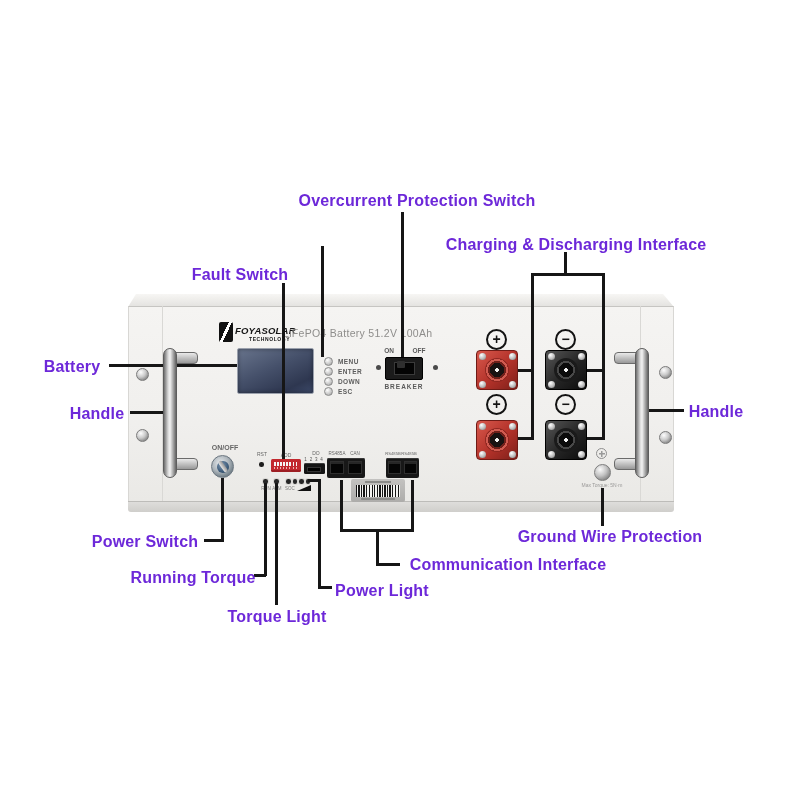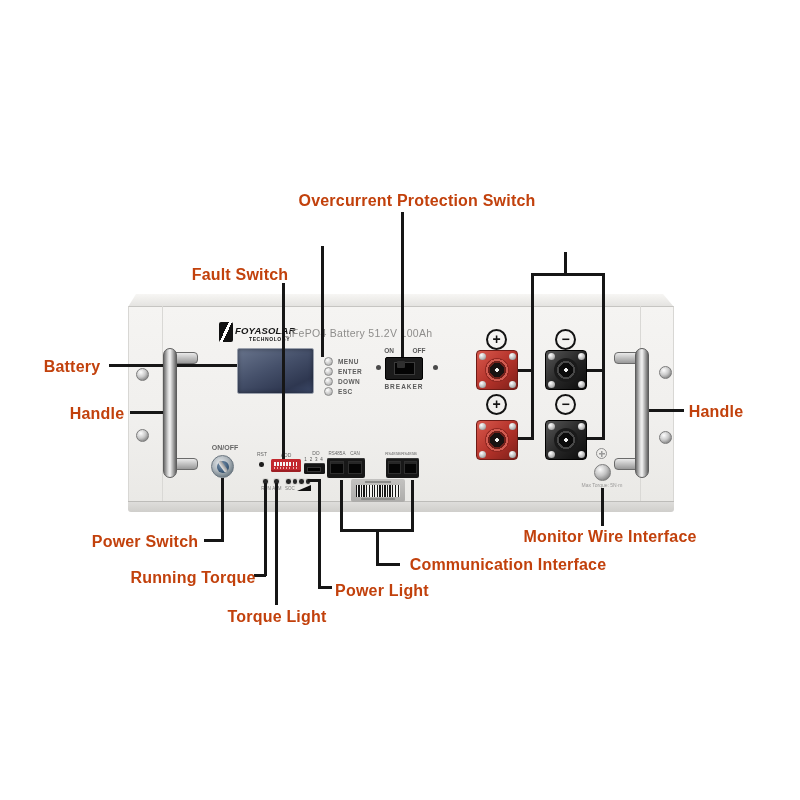--- a/index.html
+++ b/index.html
@@ -1,20 +1,20 @@
 <!DOCTYPE html>
 <html><head>
 <meta charset="utf-8">
 <style>
   html,body{margin:0;padding:0;background:#ffffff;}
   #canvas{position:relative;width:800px;height:800px;background:#ffffff;overflow:hidden;
           font-family:"Liberation Sans","DejaVu Sans",sans-serif;}
   .abs{position:absolute;}
   
-  .lbl{position:absolute;font-weight:700;font-size:16px;color:#c2410c;white-space:nowrap;
+  .lbl{position:absolute;font-weight:700;font-size:16px;color:#6d28d9;white-space:nowrap;
        transform:translateX(-50%);letter-spacing:.2px;}
   
   .ln{position:absolute;background:#161616;}
   
   .lid{position:absolute;left:128px;top:294px;width:546px;height:13px;
        background:linear-gradient(#f7f6f4,#e3e2df);
        clip-path:polygon(8px 0,535px 0,546px 100%,0 100%);}
   .body-main{position:absolute;left:128px;top:306px;width:546px;height:196px;
        background:linear-gradient(180deg,#f5f4f2,#f0efed 60%,#eae9e6);
        border:1px solid #d8d7d4;border-top:1px solid #c6c5c2;box-sizing:border-box;}
@@ -245,24 +245,25 @@
 
   <div class="ln" style="left:340px;top:480px;width:3px;height:52px;"></div>
   <div class="ln" style="left:411px;top:480px;width:3px;height:52px;"></div>
   <div class="ln" style="left:340px;top:529px;width:74px;height:3px;"></div>
   <div class="ln" style="left:376px;top:529px;width:3px;height:37px;"></div>
   <div class="ln" style="left:376px;top:563px;width:24px;height:3px;"></div>
 
   <div class="ln" style="left:601px;top:488px;width:3px;height:38px;"></div>
 
   <div class="lbl" style="left:417px;top:192px;">Overcurrent Protection Switch</div>
+  <div class="lbl" style="left:576px;top:236px;">Charging &amp; Discharging Interface</div>
   <div class="lbl" style="left:240px;top:266px;">Fault Switch</div>
   <div class="lbl" style="left:72px;top:358px;">Battery</div>
   <div class="lbl" style="left:97px;top:405px;">Handle</div>
   <div class="lbl" style="left:716px;top:403px;">Handle</div>
   <div class="lbl" style="left:145px;top:533px;">Power Switch</div>
   <div class="lbl" style="left:193px;top:569px;">Running Torque</div>
   <div class="lbl" style="left:277px;top:608px;">Torque Light</div>
   <div class="lbl" style="left:382px;top:582px;">Power Light</div>
   <div class="lbl" style="left:508px;top:556px;">Communication Interface</div>
-  <div class="lbl" style="left:610px;top:528px;">Monitor Wire Interface</div>
+  <div class="lbl" style="left:610px;top:528px;">Ground Wire Protection</div>
 
 </div>
 
 </body></html>

